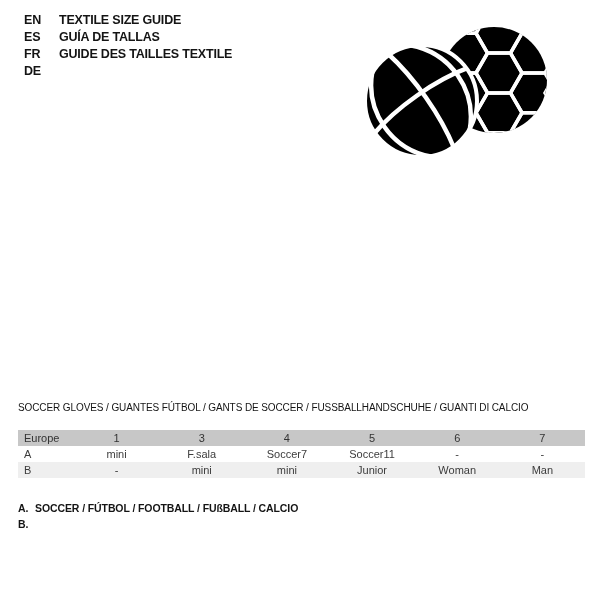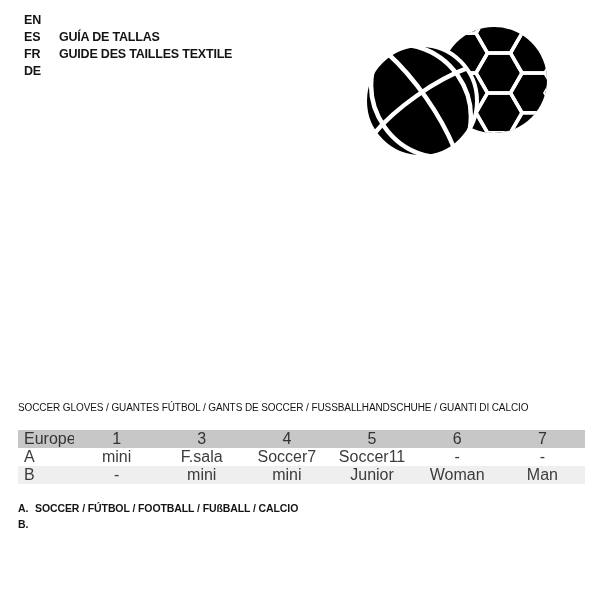--- a/index.html
+++ b/index.html
@@ -25,21 +25,21 @@
   .table-title {
     position:absolute; left:18px; top:402px; width:567px;
     font-size:10px; font-weight:normal; color:#141414; letter-spacing:-0.1px;
     white-space:nowrap;
   }
 
   
   table.size-table {
     position:absolute; left:18px; top:430px; width:567px;
     border-collapse:collapse; table-layout:fixed;
-    font-size:16px; color:#3c3c3c;
+    font-size:11px; color:#3c3c3c;
   }
   .size-table th, .size-table td {
     height:16px; padding:0; font-weight:normal; text-align:center;
     white-space:nowrap; overflow:hidden;
   }
   .size-table th.first, .size-table td.first { text-align:left; padding-left:6px; }
   .size-table thead tr { color:#333333; }
   .size-table col.label-col { width:56px; }
 
   
@@ -52,20 +52,21 @@
   }
 </style>
 </head>
 <body>
 
 <div class="canvas">
 
   <div class="lang-block">
     <div class="lang-row">
       <span class="lang-code">EN</span>
+      <span class="lang-label">TEXTILE SIZE GUIDE</span>
     </div>
     <div class="lang-row">
       <span class="lang-code">ES</span>
       <span class="lang-label">GUÍA DE TALLAS</span>
     </div>
     <div class="lang-row">
       <span class="lang-code">FR</span>
       <span class="lang-label">GUIDE DES TAILLES TEXTILE</span>
     </div>
     <div class="lang-row">

